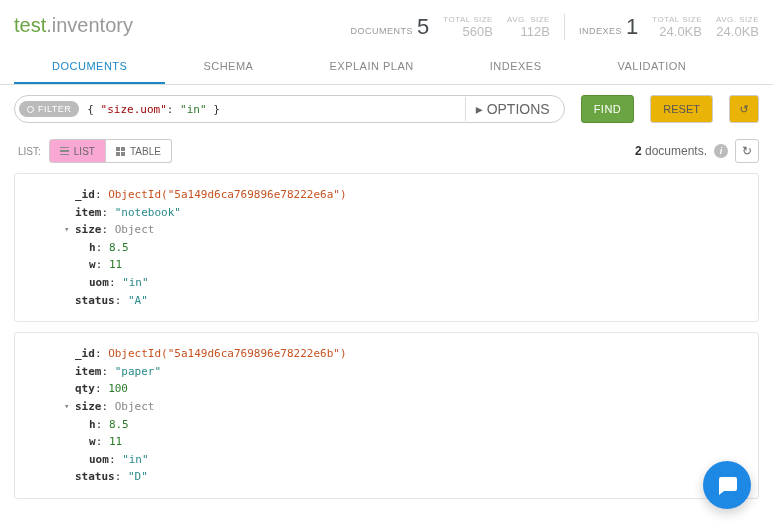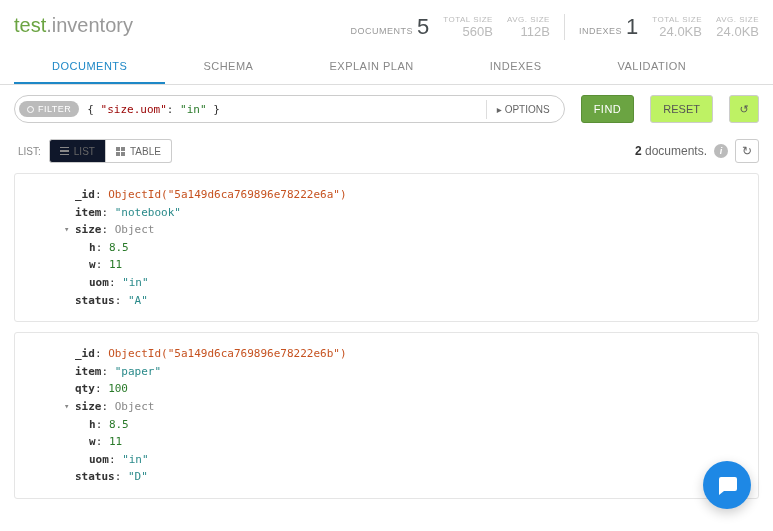--- a/index.html
+++ b/index.html
@@ -19,32 +19,32 @@
   .tab { padding: 10px 38px; font-size: 11px; letter-spacing: 0.5px; color: #888; cursor: pointer; border-bottom: 2px solid transparent; }
   .tab.active { color: #1e88c7; border-bottom-color: #1e88c7; font-weight: 500; }
   .querybar { display: flex; align-items: center; gap: 16px; padding: 10px 14px; }
   .query-input { flex: 1; display: flex; align-items: center; border: 1px solid #ccc; border-radius: 14px; height: 28px; padding: 0 4px 0 4px; background: #fff; }
   .filter-pill { background: #bbb; color: #fff; font-size: 9px; letter-spacing: 0.5px; padding: 3px 8px; border-radius: 10px; display: flex; align-items: center; gap: 4px; }
   .filter-pill .dot { width: 7px; height: 7px; border-radius: 50%; border: 1px solid #fff; display: inline-block; }
   .query-text { flex: 1; font-family: Menlo, Consolas, monospace; font-size: 11px; padding-left: 8px; color: #333; }
   .query-text .brace { color: #333; }
   .query-text .key { color: #980000; }
   .query-text .str { color: #2a7a2a; }
-  .options-btn { font-size: 10px; color: #666; padding: 4px 10px; border-left: 1px solid #ddd; cursor: pointer; }
-  .btn { border: 1px solid #ccc; background: #bef264; height: 28px; padding: 0 12px; border-radius: 3px; font-size: 11px; cursor: pointer; color: #555; }
+  .options-btn { font-size: 14px; color: #666; padding: 4px 10px; border-left: 1px solid #ddd; cursor: pointer; }
+  .btn { border: 1px solid #ccc; background: #eab308; height: 28px; padding: 0 12px; border-radius: 3px; font-size: 11px; cursor: pointer; color: #555; }
   .btn.find { background: #6ba442; border-color: #5a8f36; color: #fff; font-weight: 500; letter-spacing: 0.5px; }
   .btn.icon-only { width: 30px; padding: 0; display: flex; align-items: center; justify-content: center; }
   .toolbar { display: flex; align-items: center; gap: 8px; padding: 6px 14px 10px 14px; }
   .btn.insert { background: #6ba442; border-color: #5a8f36; color: #fff; font-size: 10px; letter-spacing: 0.5px; height: 24px; padding: 0 10px; }
   .view-label { font-size: 10px; color: #888; margin-left: 4px; }
   .seg { display: flex; }
   .seg .seg-btn { border: 1px solid #ccc; height: 24px; padding: 0 10px; font-size: 10px; color: #666; background: #fff; display: flex; align-items: center; gap: 5px; cursor: pointer; }
   .seg .seg-btn:first-child { border-radius: 3px 0 0 3px; }
   .seg .seg-btn:last-child { border-radius: 0 3px 3px 0; border-left: none; }
-  .seg .seg-btn.active { background: #0f172a; }
+  .seg .seg-btn.active { background: #f9a8d4; }
   .spacer { flex: 1; }
   .doc-count { font-size: 12px; color: #666; display: flex; align-items: center; gap: 7px; }
   .doc-count b { color: #333; }
   .info-circle { width: 14px; height: 14px; border-radius: 50%; background: #bbb; color: #fff; font-size: 9px; display: flex; align-items: center; justify-content: center; font-style: italic; font-weight: bold; }
   .refresh-btn { width: 24px; height: 24px; border: 1px solid #ccc; border-radius: 3px; display: flex; align-items: center; justify-content: center; cursor: pointer; font-size: 12px; color: #666; }
   .docs { padding: 0 14px 14px 14px; }
   .doc { border: 1px solid #e5e5e5; border-radius: 3px; padding: 12px 14px 12px 60px; margin-bottom: 10px; font-family: Menlo, Consolas, monospace; font-size: 11px; line-height: 1.6; background: #fff; position: relative; }
   .doc .row { white-space: pre; }
   .doc .k { color: #333; font-weight: bold; }
   .doc .colon { color: #333; }

